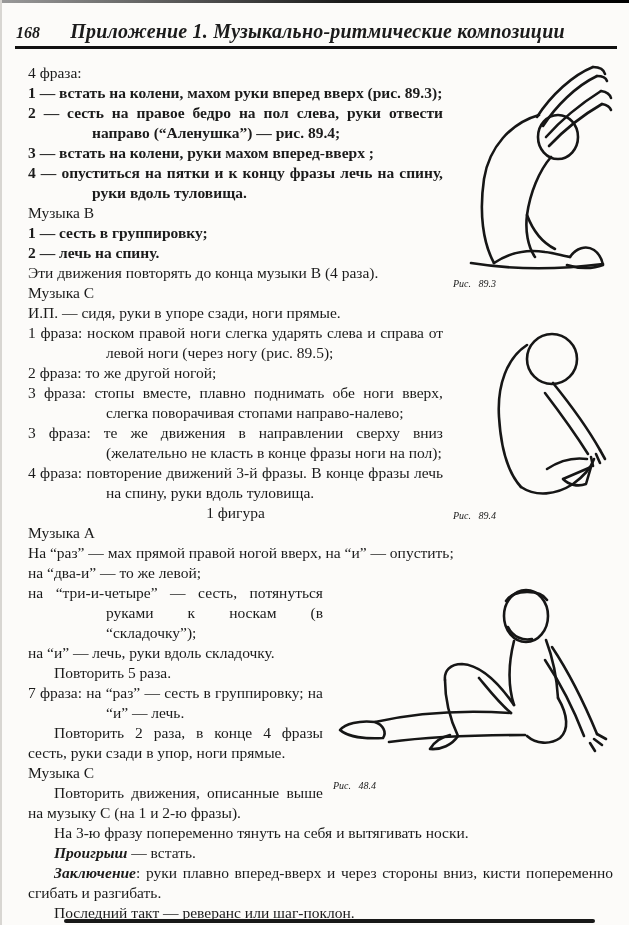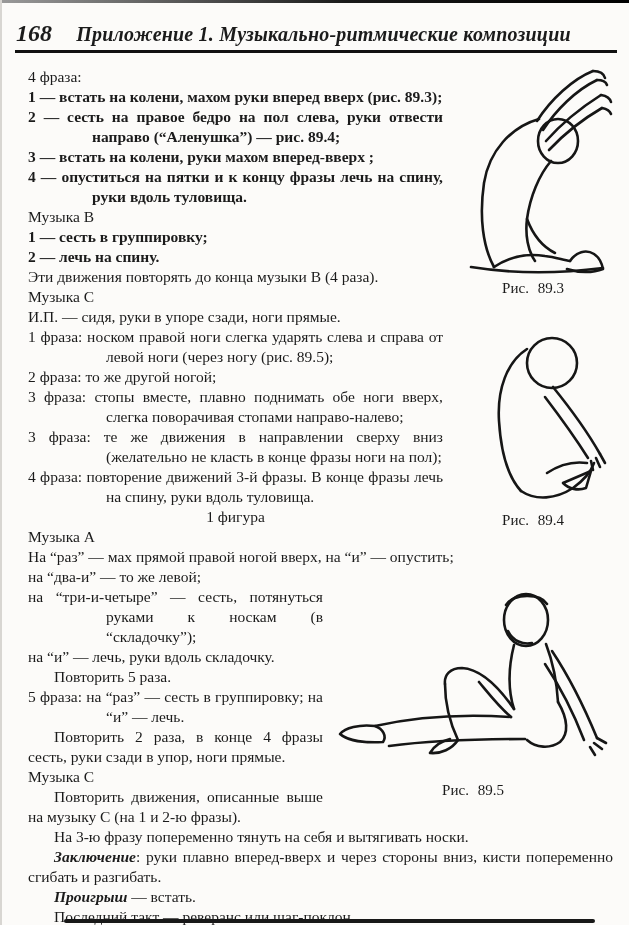--- a/index.html
+++ b/index.html
@@ -12,40 +12,40 @@
   
   .edge-top{position:absolute;top:0;left:0;right:0;height:3px;
     background:linear-gradient(to right,#9a9a9a,#1a1a1a 55%,#000);}
   .edge-right{position:absolute;top:0;right:0;width:30px;height:100%;
     background:linear-gradient(to right,rgba(0,0,0,0) 0%,#cscs 0,#c9c7c3 35%,#6e6c68 62%,#141414 82%,#000 100%);}
   .edge-left{position:absolute;top:0;left:0;width:2px;height:100%;background:#d8d6d2;}
   .edge-bottom{position:absolute;bottom:2px;left:64px;right:34px;height:4px;
     background:#181818;border-radius:2px;}
   
   .header{padding:20px 34px 0 16px;display:flex;align-items:baseline;}
-  .pagenum{font-style:italic;font-weight:600;font-size:24px;flex:0 0 auto;}
+  .pagenum{font-style:italic;font-weight:600;font-size:16px;flex:0 0 auto;}
   .running-title{flex:1;text-align:center;font-style:italic;font-weight:700;
     font-size:20px;letter-spacing:.2px;white-space:nowrap;overflow:hidden;}
   .rule{margin:3px 12px 0 15px;height:3px;background:#111;}
   
   .content{margin:14px 16px 0 28px;font-size:15.5px;line-height:20px;}
   .content p{margin:0;}
   .j{text-align:justify;}
   .m{margin-left:14px;}            
   .ind{text-indent:26px;}          
   .hang64{padding-left:64px;text-indent:-64px;font-weight:bold;}  
   .hang78{padding-left:78px;text-indent:-78px;}  
   .center-col{width:419px;text-align:center;}
   .bolditalic{font-weight:700;font-style:italic;}
   .clearb{clear:both;}
   
   figure.fig{float:right;clear:right;margin:0 0 4px 10px;padding:0;}
   figure.fig svg{display:block;stroke:#161616;stroke-width:2.6;fill:none;
     stroke-linecap:round;stroke-linejoin:round;}
-  figcaption{font-size:15px;text-align:center;margin-top:3px;
+  figcaption{font-style:italic;font-size:10px;text-align:left;margin-top:3px;
     word-spacing:5px;}
   .figw160{width:160px;}
   .figw280{width:280px;margin-top:4px;}
 </style>
 </head>
 <body>
 
 <div class="page">
   <div class="edge-top"></div>
   <div class="edge-left"></div>
@@ -128,30 +128,30 @@
         <path d="M264,151 l9,5 M261,156 l8,6 M257,160 l5,8"></path>
         <path d="M225,115 C235,132 236,147 227,155 C217,162 203,161 194,153"></path>
         <path d="M181,122 C163,96 146,82 129,81 C117,81 111,88 112,97"></path>
         <path d="M112,97 C112,115 117,136 125,153"></path>
         <path d="M146,95 C156,107 166,120 178,130"></path>
         <path d="M125,153 C119,162 108,167 97,166 C101,159 109,154 117,152"></path>
         <path d="M178,130 C132,127 82,130 42,139"></path>
         <path d="M192,152 C144,152 94,154 56,159"></path>
         <path d="M42,139 C26,137 12,141 7,147 C15,154 33,156 50,155 C54,149 50,142 42,139"></path>
       </svg>
-      <figcaption>Рис. 89.5</figcaption>
+      <figcaption>Рис. 48.4</figcaption>
     </figure>
 
     <p class="m j hang78">на “три-и-четыре” — сесть, потянуться руками к носкам (в “складочку”);</p>
     <p class="m j">на “и” — лечь, руки вдоль складочку.</p>
     <p class="ind">Повторить 5 раза.</p>
-    <p class="m j hang78">5 фраза: на “раз” — сесть в группировку; на “и” — лечь.</p>
+    <p class="m j hang78">7 фраза: на “раз” — сесть в группировку; на “и” — лечь.</p>
     <p class="ind j">Повторить 2 раза, в конце 4 фразы сесть, руки сзади в упор, ноги прямые.</p>
     <p class="m">Музыка С</p>
     <p class="ind j">Повторить движения, описанные выше на музыку С (на 1 и 2-ю фразы).</p>
 
     <p class="ind j clearb">На 3-ю фразу попеременно тянуть на себя и вытягивать носки.</p>
+    <p class="ind j"><span class="bolditalic">Проигрыш</span><span> — встать.</span></p>
     <p class="ind j"><span class="bolditalic">Заключение</span><span>: руки плавно вперед-вверх и через стороны вниз, кисти попеременно сгибать и разгибать.</span></p>
-    <p class="ind j"><span class="bolditalic">Проигрыш</span><span> — встать.</span></p>
     <p class="ind">Последний такт — реверанс или шаг-поклон.</p>
 
   </div>
 </div>
 
 </body></html>

